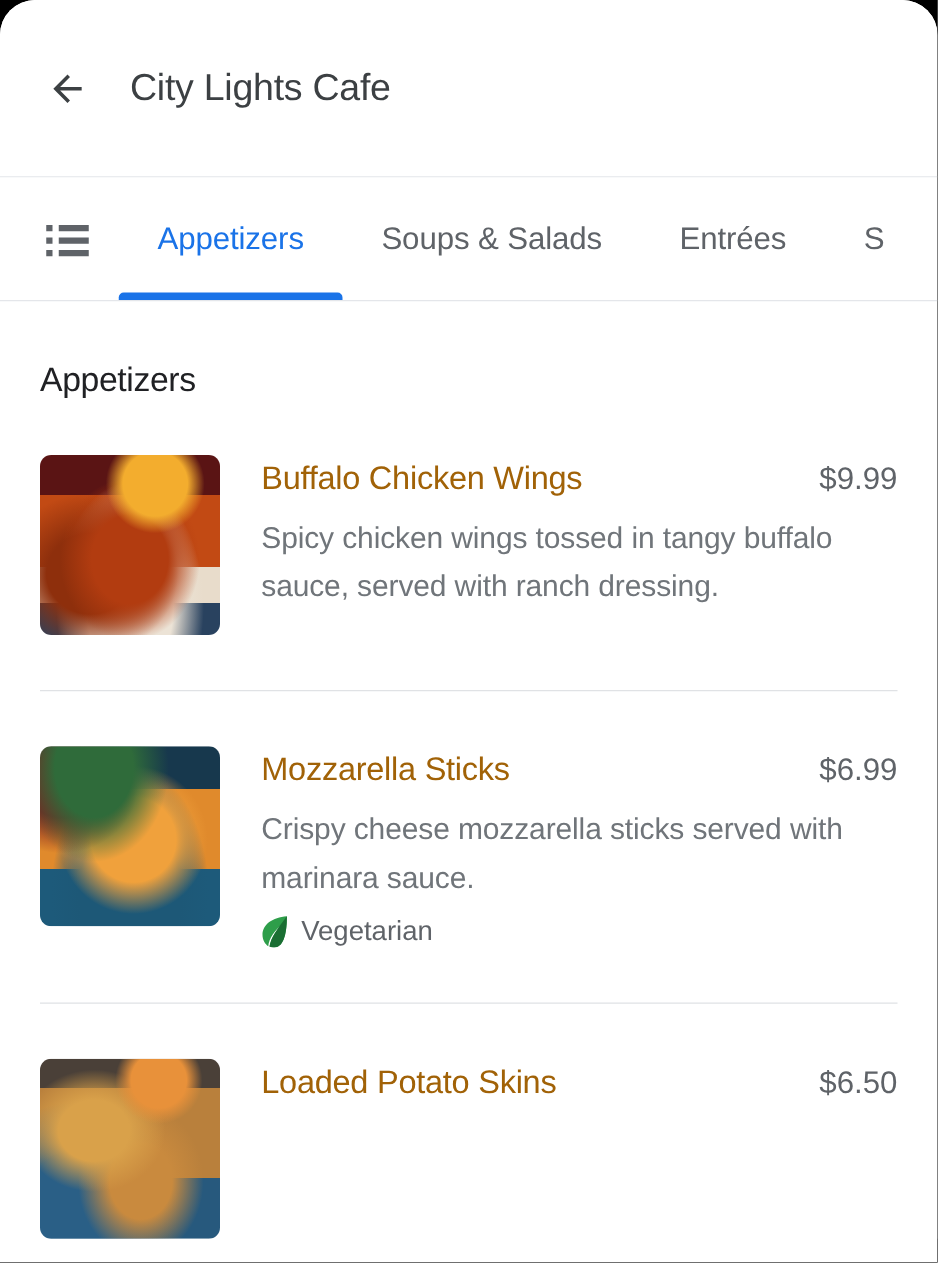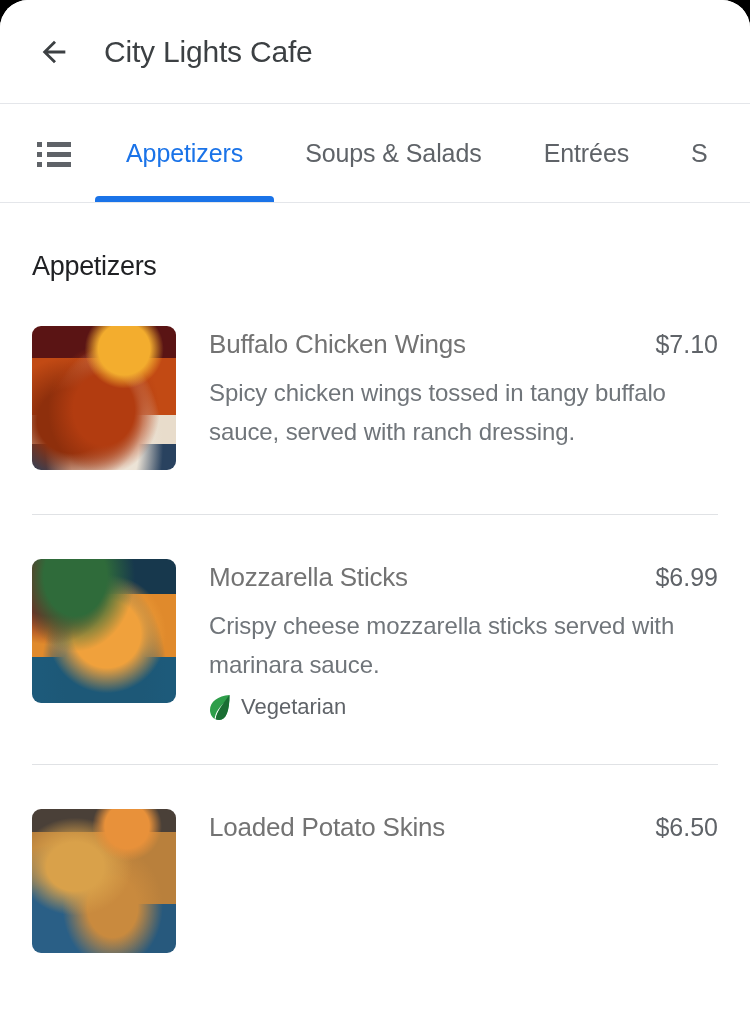--- a/index.html
+++ b/index.html
@@ -13,21 +13,21 @@
     position:relative;
     width:750px; height:1010px;
     background:#fff;
     border-top-left-radius:28px;
     border-top-right-radius:28px;
     overflow:hidden;
   }
 
   
   .appbar {
-    height:104px;
+    height:142px;
     display:flex; align-items:center;
     padding-left:32px;
     border-bottom:1px solid #e4e6ea;
     background:#fff;
   }
   .back-btn {
     width:44px; height:44px;
     display:flex; align-items:center; justify-content:center;
     cursor:pointer; flex:none;
   }
@@ -110,21 +110,21 @@
     background-position:center;
   }
   .item-body { flex:1; min-width:0; padding-top:3px; }
   .item-head {
     display:flex; align-items:baseline;
     justify-content:space-between;
     gap:16px;
   }
   .item-name {
     font-size:26px;
-    color:#737373;
+    color:#a16207;
     letter-spacing:-0.2px;
   }
   .item-price {
     font-size:25px;
     color:#5f6368;
     flex:none;
     white-space:nowrap;
   }
   .item-desc {
     margin-top:13px;
@@ -201,21 +201,21 @@
     <div class="menu-item">
       <div class="item-thumb" style="background-image:
              radial-gradient(circle at 64% 16%, #f3ad2e 0 17%, rgba(243,173,46,0) 26%),
              radial-gradient(ellipse at 50% 58%, #b23c10 0 30%, rgba(178,60,16,0) 55%),
              radial-gradient(ellipse at 28% 66%, #8e2f0c 0 24%, rgba(142,47,12,0) 48%),
              radial-gradient(ellipse at 50% 84%, #ece3d6 0 34%, rgba(236,227,214,0) 58%),
              linear-gradient(180deg,#5a1414 0 22%, #c24a14 22% 62%, #e8dccb 62% 82%, #29425f 82% 100%);"></div>
       <div class="item-body">
         <div class="item-head">
           <div class="item-name">Buffalo Chicken Wings</div>
-          <div class="item-price">$7.10</div>
+          <div class="item-price">$9.99</div>
         </div>
         <div class="item-desc">Spicy chicken wings tossed in tangy buffalo sauce, served with ranch dressing.</div>
       </div>
     </div>
     <div class="divider"></div>
 
     <div class="menu-item">
       <div class="item-thumb" style="background-image:
              radial-gradient(ellipse at 30% 12%, #2f6b3a 0 22%, rgba(47,107,58,0) 42%),
              radial-gradient(ellipse at 12% 22%, #7d1f1f 0 16%, rgba(125,31,31,0) 34%),

